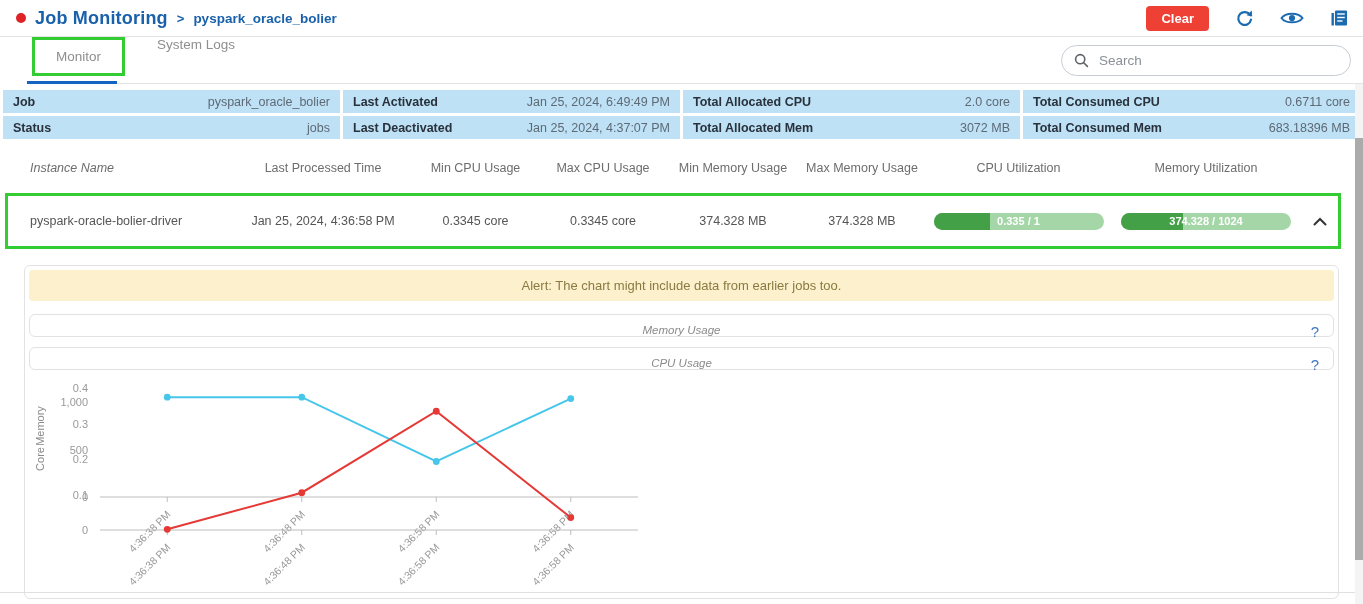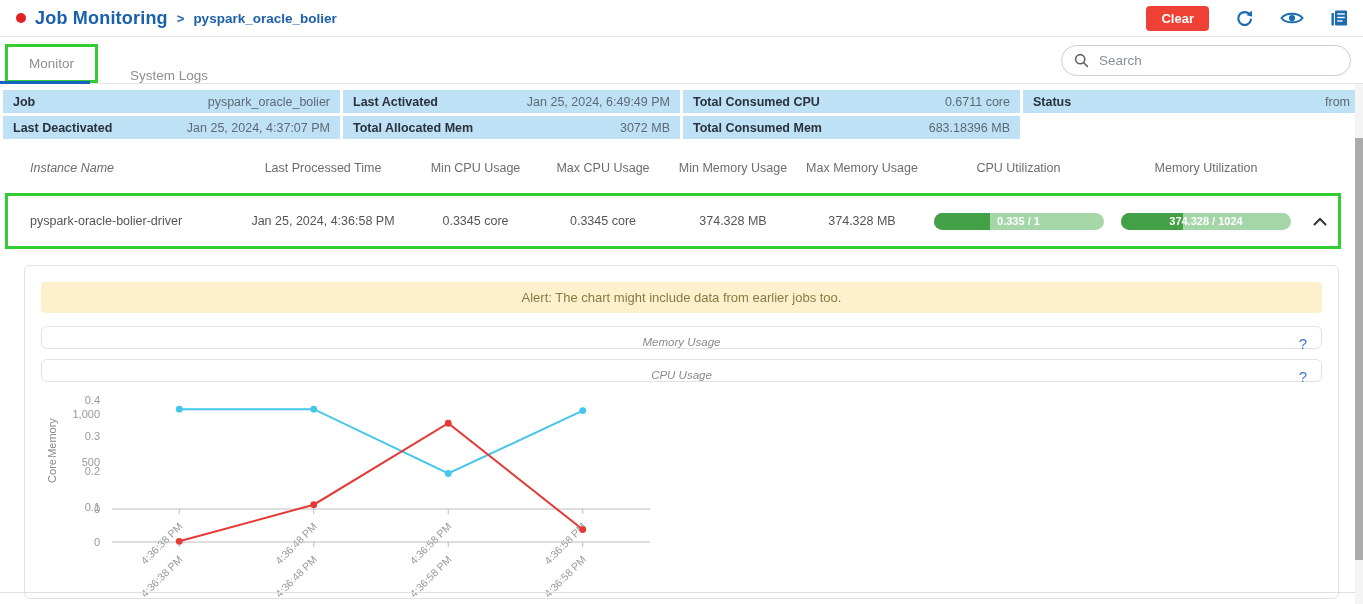--- a/index.html
+++ b/index.html
@@ -17,21 +17,21 @@
   .title { color:#1961ab; font-size:18px; font-weight:600; letter-spacing:.2px; }
   .sep { color:#1961ab; font-weight:700; margin:0 9px; font-size:13px; }
   .crumb { color:#1961ab; font-size:13.5px; font-weight:600; }
   .topbar-right { margin-left:auto; display:flex; align-items:center; gap:25px; }
   .clear-btn { background:#ef4036; color:#fff; border:none; border-radius:4px;
                padding:5px 15px; font-size:13px; font-weight:600; cursor:pointer;
                font-family:"Liberation Sans", sans-serif; }
   .icon-btn { display:flex; align-items:center; cursor:pointer; background:none; border:none; padding:0; }
 
   
-  .tabbar { height:47px; border-bottom:1px solid #e4e4e4; display:flex; align-items:flex-end; position:relative; }
+  .tabbar { height:47px; border-bottom:1px solid #e4e4e4; display:flex; align-items:flex-start; position:relative;margin-left:27px; }
   .tab { font-size:13.5px; color:#8f8f8f; cursor:pointer; }
   .tab-monitor { margin-left:5px; padding:9px 21px; border:3px solid #33cc33; }
   .tab-syslogs { margin-left:32px; }
   .tab-underline { position:absolute; left:0; bottom:-1px; width:90px; height:3px; background:#1565c0; }
   .search-pill { position:absolute; right:12px; top:8px; width:290px; height:31px;
                  border:1px solid #c8cdd4; border-radius:16px; display:flex; align-items:center;
                  padding:0 12px; gap:8px; background:#fff; }
   .search-pill input { border:none; outline:none; flex:1; font-size:13.5px; color:#14532d;
                        font-family:"Liberation Sans", sans-serif; background:transparent; }
   .search-pill input::placeholder { color:#8a8f98; }
@@ -57,21 +57,21 @@
   .trow .iname { text-align:left; padding-left:22px; }
   .bar { position:relative; height:17px; border-radius:9px; background:#a5d6a7;
          overflow:hidden; width:170px; margin:0 auto; }
   .bar-fill { position:absolute; left:0; top:0; bottom:0; background:#43a047; }
   .bar-label { position:relative; width:100%; text-align:center; color:#fff;
                font-size:11px; font-weight:700; line-height:17px; }
   .chev { display:flex; justify-content:center; cursor:pointer; }
 
   
   .outer-card { margin:16px 16px 0 24px; width:1315px; height:334px;
-                border:1px solid #e2e2e2; border-radius:6px; padding:16px; background:#fff; }
+                border:1px solid #e2e2e2; border-radius:6px; padding:4px; background:#fff; }
   .alert-banner { height:31px; background:#fcf0cd; border-radius:4px; display:flex;
                   align-items:center; justify-content:center; color:#8a7a42; font-size:13px; }
   .charts-row { display:flex; gap:10px; margin-top:13px;flex-direction:column; }
   .chart-card { flex:1; border:1px solid #e2e2e2; border-radius:6px; height:247px; position:relative; background:#fff; }
   .chart-title { text-align:center; font-style:italic; font-size:11.5px; color:#8a8a8a; padding-top:9px; }
   .chart-help { position:absolute; top:8px; right:14px; color:#3f78c3; font-size:15px; cursor:pointer; }
   .chart-svg-holder { position:absolute; top:32px; left:0; right:0; height:212px; }
 
   
   .bottom-divider { position:absolute; left:0; right:0; top:592px; border-top:1px solid #e0e0e0; }
@@ -130,26 +130,30 @@
 <div class="summary">
   <div class="cell">
     <span class="lbl">Job</span>
     <span class="val">pyspark_oracle_bolier</span>
   </div>
   <div class="cell">
     <span class="lbl">Last Activated</span>
     <span class="val">Jan 25, 2024, 6:49:49 PM</span>
   </div>
   <div class="cell">
+    <span class="lbl">Total Allocated CPU</span>
+    <span class="val">2.0 core</span>
+  </div>
+  <div class="cell">
     <span class="lbl">Total Consumed CPU</span>
     <span class="val">0.6711 core</span>
   </div>
   <div class="cell">
     <span class="lbl">Status</span>
-    <span class="val">from</span>
+    <span class="val">jobs</span>
   </div>
   <div class="cell">
     <span class="lbl">Last Deactivated</span>
     <span class="val">Jan 25, 2024, 4:37:07 PM</span>
   </div>
   <div class="cell">
     <span class="lbl">Total Allocated Mem</span>
     <span class="val">3072 MB</span>
   </div>
   <div class="cell">

